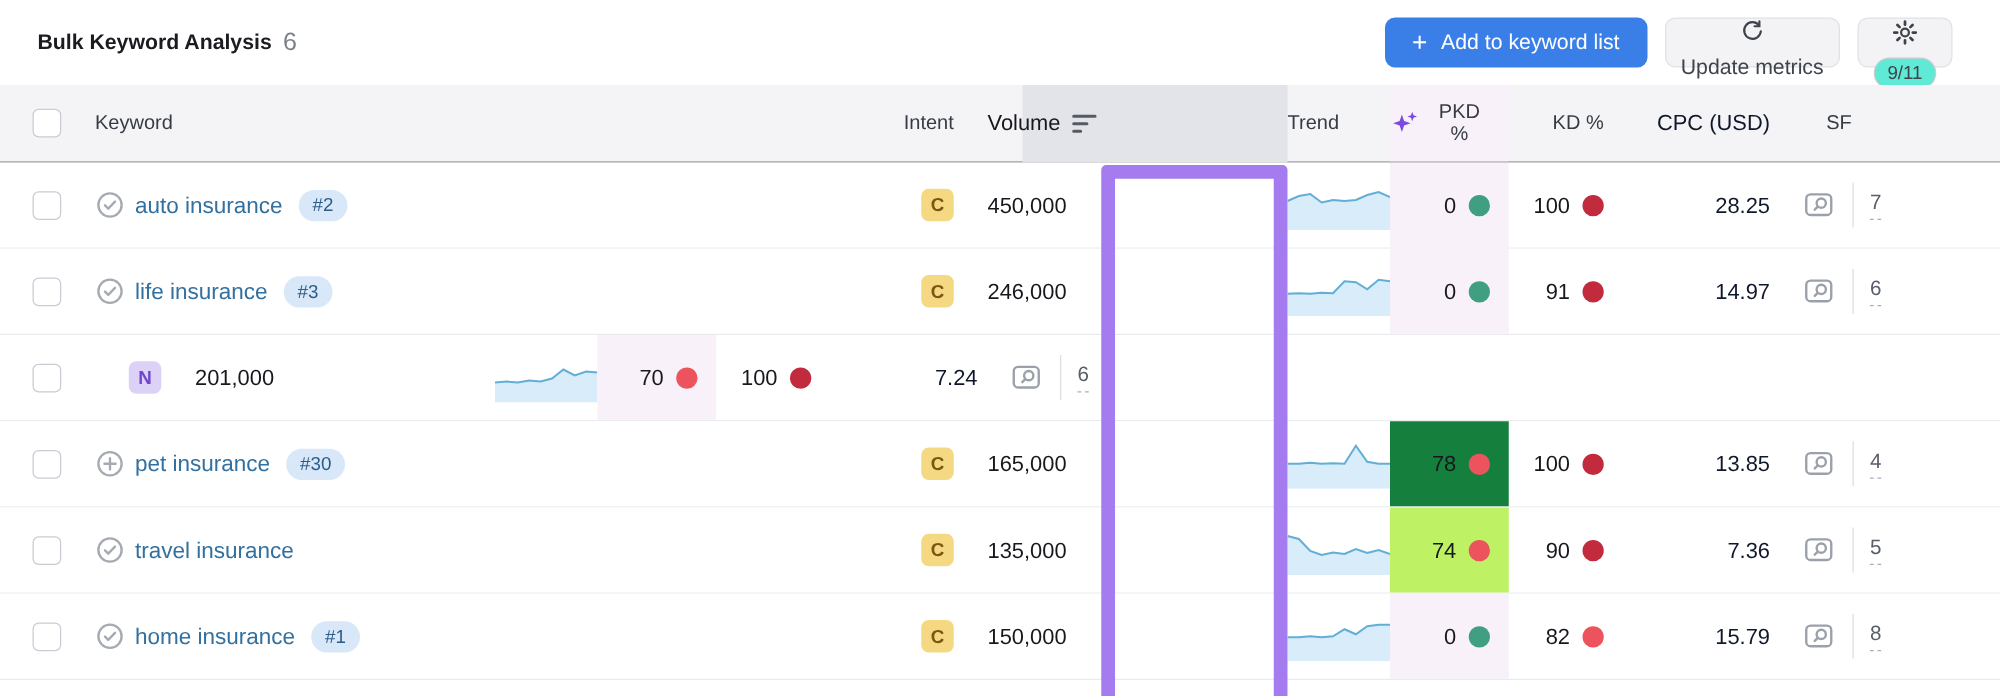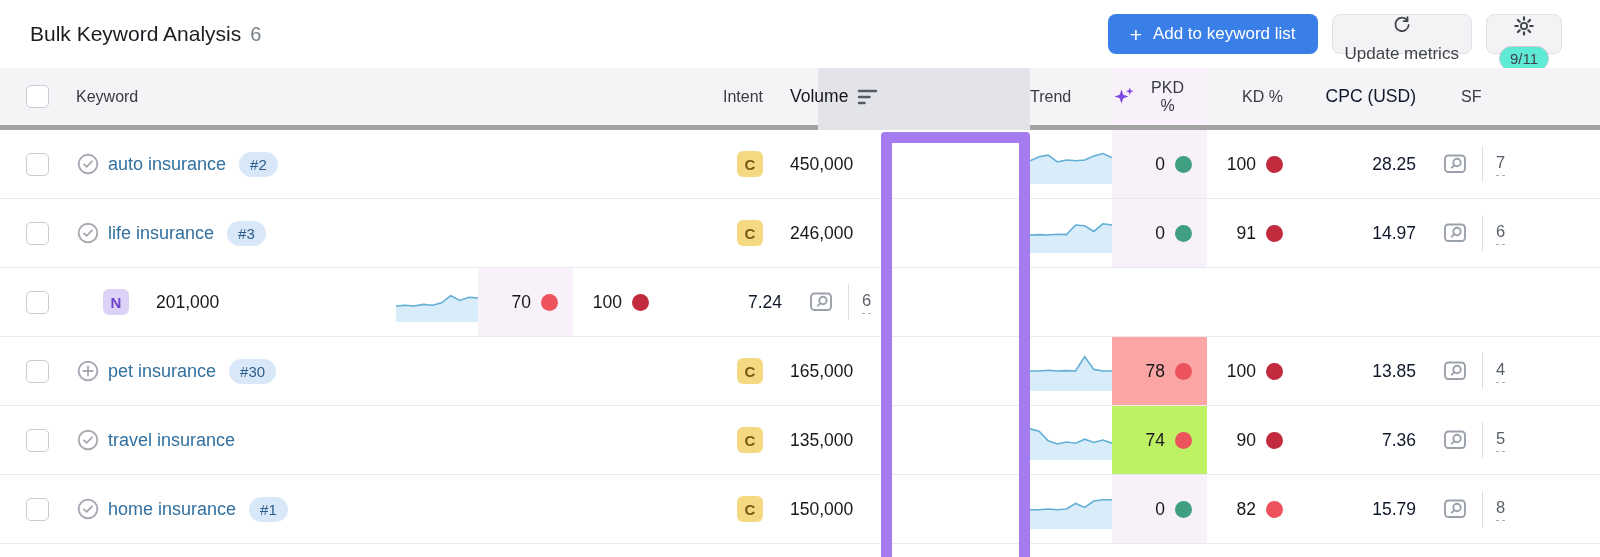--- a/index.html
+++ b/index.html
@@ -2,34 +2,34 @@
 <html><head>
 <meta charset="utf-8">
 <style>
   * { margin:0; padding:0; box-sizing:border-box; }
   html,body { background:#fff; }
   body { font-family:"Liberation Sans", sans-serif; color:#1b1d21; }
   .app { position:relative; width:1600px; height:557px; background:#fff; overflow:hidden; }
 
   
   .topbar { height:68px; display:flex; align-items:center; padding:0 38px 0 30px; background:#fff; }
-  .title { font-size:21px; font-weight:normal; color:#1a1c20; }
+  .title { font-size:17px; font-weight:bold; color:#1a1c20; }
   .title-count { font-size:20px; color:#7a8087; font-weight:normal; margin-left:9px; }
   .topbar-actions { margin-left:auto; display:flex; align-items:center; gap:14px; }
   .btn { display:flex; align-items:center; gap:9px; height:40px; border-radius:8px; font-size:17px; cursor:pointer; }
   .btn-primary { background:#3a7fe8; color:#fff; padding:0 22px; font-weight:500; }
   .btn-plus { font-size:21px; line-height:1; margin-right:2px; font-weight:400; }
   .btn-secondary { background:#f3f3f6; border:1px solid #e0e1e6; color:#3f434c; padding:0 12px;flex-direction:column; }
   .quota-pill { background:#5eead4; border:1px solid #c8cbd1; border-radius:14px; padding:3px 10px; font-size:15px; color:#3f434c; }
   .icon-20 { width:20px; height:20px; display:inline-block; }
   .icon-22 { width:22px; height:22px; display:inline-block; }
 
   
   .table { position:relative; width:1600px; }
-  .thead { display:flex; align-items:center; height:62px; background:#f4f4f7; border-bottom:5px solid #a3a3a3; font-size:16px; color:#363b44; position:relative; }
+  .thead { display:flex; align-items:center; height:62px; background:#f4f4f7; border-bottom:1px solid #a3a3a3; font-size:16px; color:#363b44; position:relative; }
   .vol-shade { position:absolute; left:818px; top:0; width:212px; height:62px; background:#e3e4e9; z-index:0; }
   .thead .cell { position:relative; z-index:1; }
   .row { display:flex; align-items:center; height:69px; border-bottom:1px solid #eaebee; font-size:17px; background:#fff; }
 
   .cell { display:flex; align-items:center; }
   .c-check { width:76px; padding-left:26px; flex:none; }
   .c-kw { flex:1; min-width:0; }
   .c-intent { width:80px; flex:none; }
   .c-vol { width:240px; flex:none; justify-content:flex-start; padding-right:42px; font-size:17.5px; color:#16181c; }
   .c-trend { width:82px; flex:none; }
@@ -275,21 +275,21 @@
         <div class="cell c-intent">
             <span class="intent-badge" style="background: rgb(245, 217, 130); color: rgb(124, 87, 20);">C</span>
           </div>
         <div class="cell c-vol">165,000</div>
         <div class="cell c-trend">
           <svg class="spark" viewBox="0 0 82 40" preserveAspectRatio="none">
             <path class="area" d="M0.0 20.0 L9.1 20.0 L18.2 19.2 L27.3 20.0 L36.4 19.6 L45.6 20.0 L54.7 5.6 L63.8 18.4 L72.9 20.0 L82.0 20.0 L82 40 L0 40 Z"></path>
               <path class="line" d="M0.0 20.0 L9.1 20.0 L18.2 19.2 L27.3 20.0 L36.4 19.6 L45.6 20.0 L54.7 5.6 L63.8 18.4 L72.9 20.0 L82.0 20.0"></path>
           </svg>
         </div>
-        <div class="cell c-pkd" style="background: #fca5a5;">
+        <div class="cell c-pkd" style="background: #15803d;">
           <span class="metric-num">78</span>
           <span class="dot" style="background: rgb(236, 83, 92);"></span>
         </div>
         <div class="cell c-kd">
           <span class="metric-num">100</span>
           <span class="dot" style="background: rgb(194, 42, 61);"></span>
         </div>
         <div class="cell c-cpc">13.85</div>
         <div class="cell c-sf">
           <span class="serp-icon">

